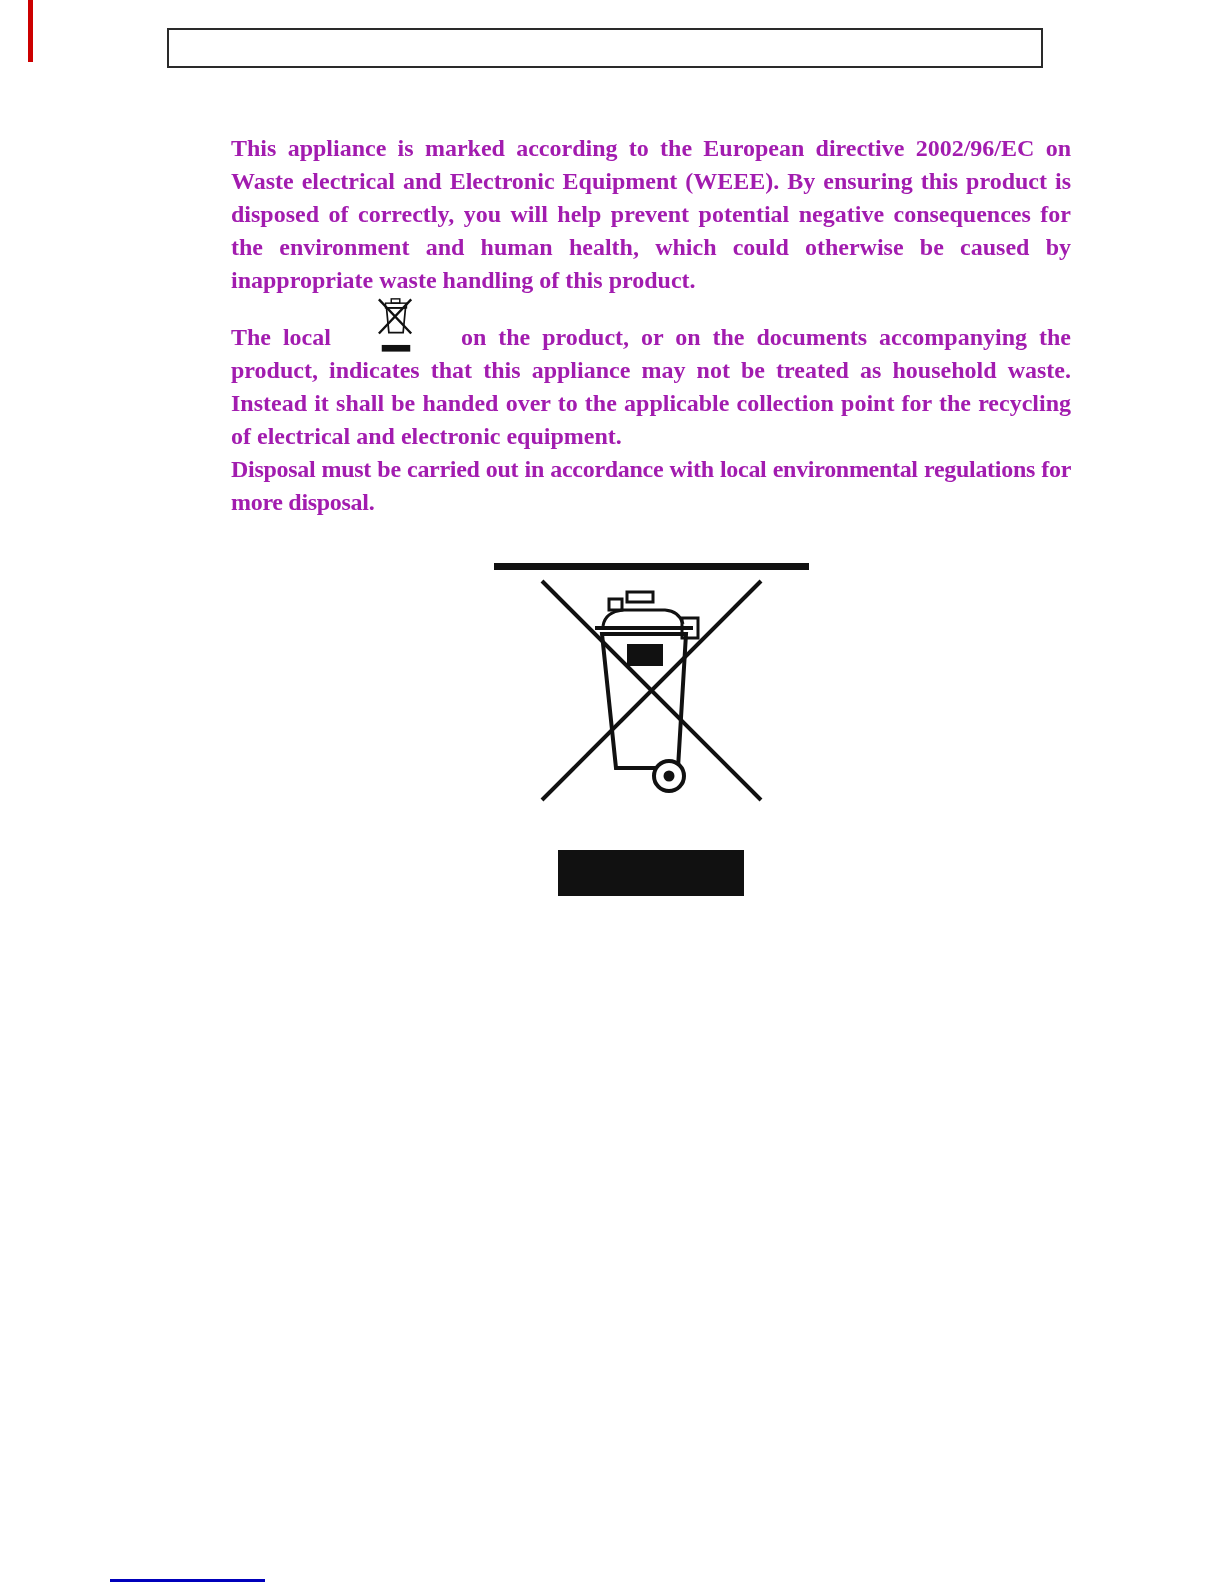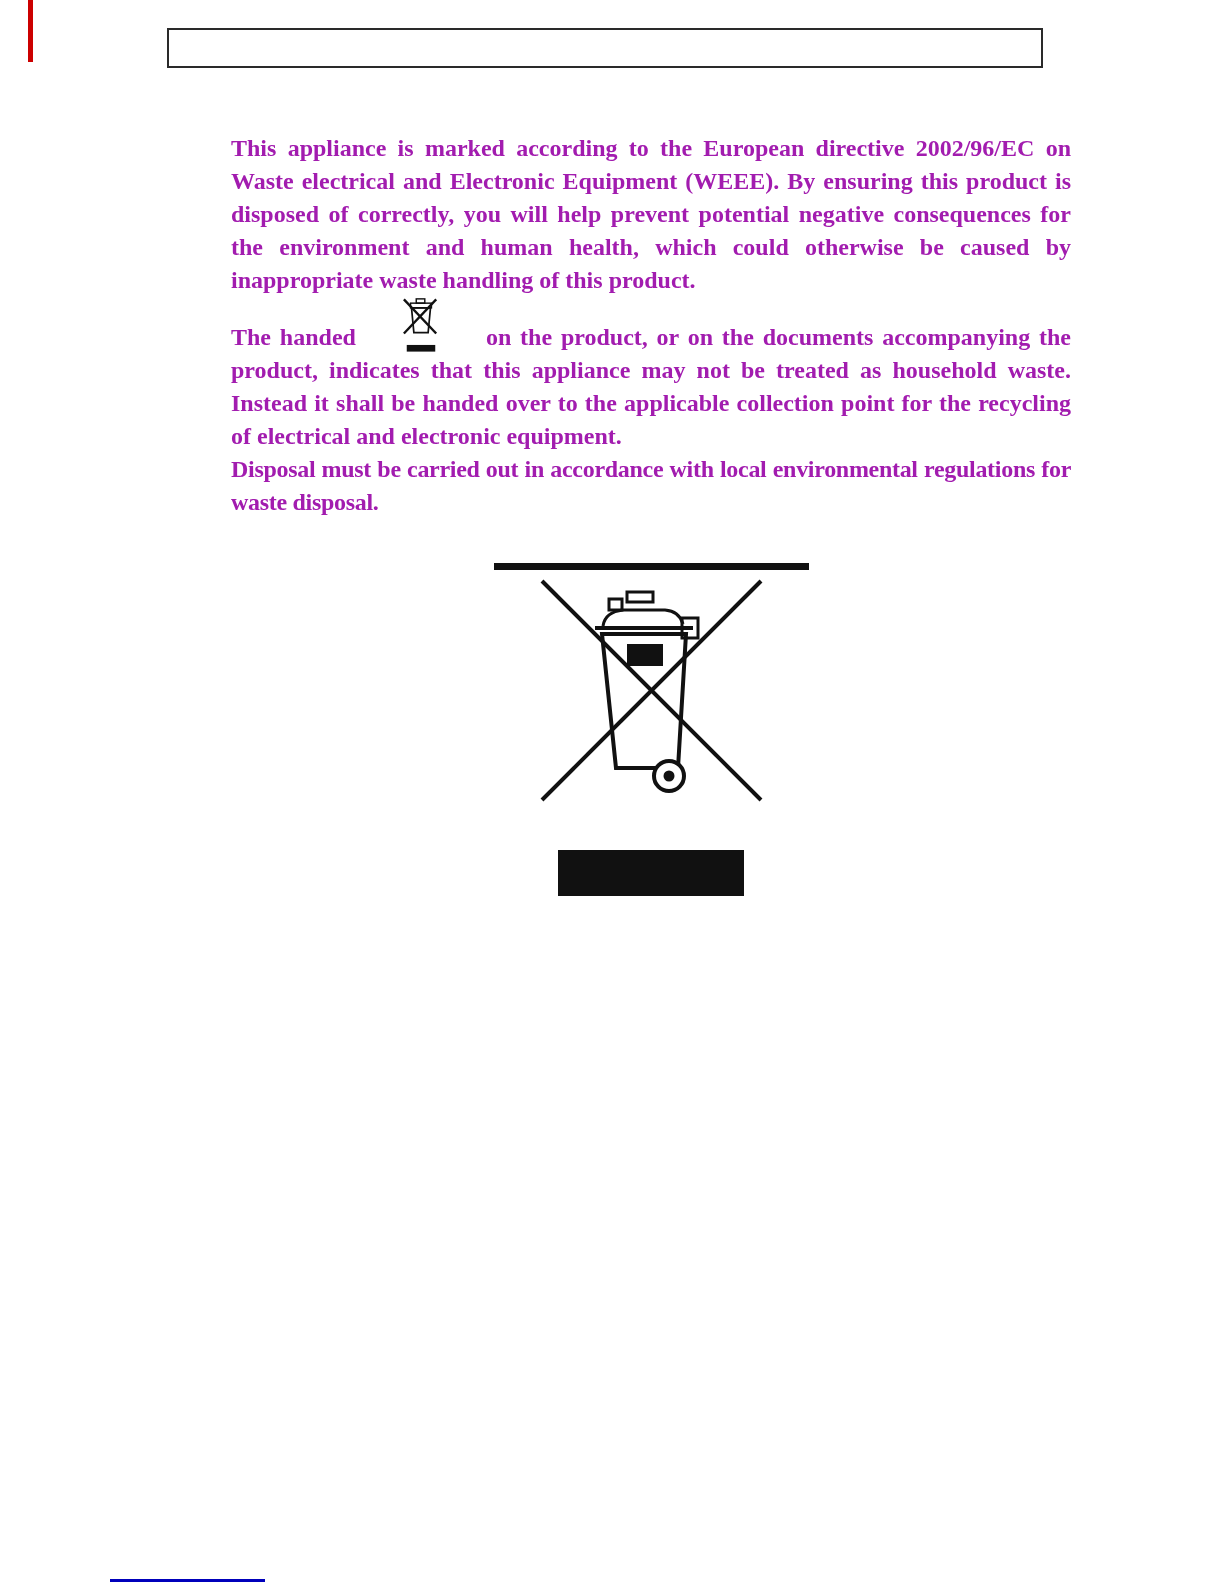--- a/index.html
+++ b/index.html
@@ -84,30 +84,30 @@
 <div class="red-edge"></div>
 
 <div class="header-box">
   <span></span>
 </div>
 
 <div class="main">
 
   <p class="p1">This appliance is marked according to the European directive 2002/96/EC on Waste electrical and Electronic Equipment (WEEE). By ensuring this product is disposed of correctly, you will help prevent potential negative consequences for the environment and human health, which could otherwise be caused by inappropriate waste handling of this product.</p>
 
-  <p class="p2"><span>The handed</span><span class="inline-symbol"><svg width="38" height="56" viewBox="0 0 40 58" aria-hidden="true">
+  <p class="p2"><span>The local</span><span class="inline-symbol"><svg width="38" height="56" viewBox="0 0 40 58" aria-hidden="true">
         <line x1="2" y1="2" x2="36" y2="38" stroke="#111" stroke-width="2.5"></line>
         <line x1="36" y1="2" x2="2" y2="38" stroke="#111" stroke-width="2.5"></line>
         <rect x="15" y="1.5" width="9" height="4.5" fill="none" stroke="#111" stroke-width="1.5"></rect>
         <rect x="9" y="6" width="22" height="5" fill="none" stroke="#111" stroke-width="1.5"></rect>
         <path d="M10 11 L30 11 L27.5 37 L12.5 37 Z" fill="none" stroke="#111" stroke-width="1.8"></path>
         <rect x="5" y="50" width="30" height="7" fill="#111"></rect>
       </svg></span><span>on the product, or on the documents accompanying the product, indicates that this appliance may not be treated as household waste. Instead it shall be handed over to the applicable collection point for the recycling of electrical and electronic equipment.</span></p>
 
-  <p class="p3a">Disposal must be carried out in accordance with local environmental regulations for waste disposal.</p>
+  <p class="p3a">Disposal must be carried out in accordance with local environmental regulations for more disposal.</p>
 
   <div class="symbol-block">
     <div class="symbol-top-bar"></div>
     <span>
       <svg width="225" height="225" viewBox="0 0 225 225" aria-hidden="true">
         <line x1="3" y1="3" x2="222" y2="222" stroke="#111" stroke-width="4"></line>
         <line x1="222" y1="3" x2="3" y2="222" stroke="#111" stroke-width="4"></line>
         <rect x="88" y="14" width="26" height="10" fill="none" stroke="#111" stroke-width="3"></rect>
         <rect x="70" y="21" width="13" height="11" fill="none" stroke="#111" stroke-width="3"></rect>
         <path d="M64 48 Q66 34 84 32 L126 32 Q140 33 144 46" fill="none" stroke="#111" stroke-width="3"></path>

